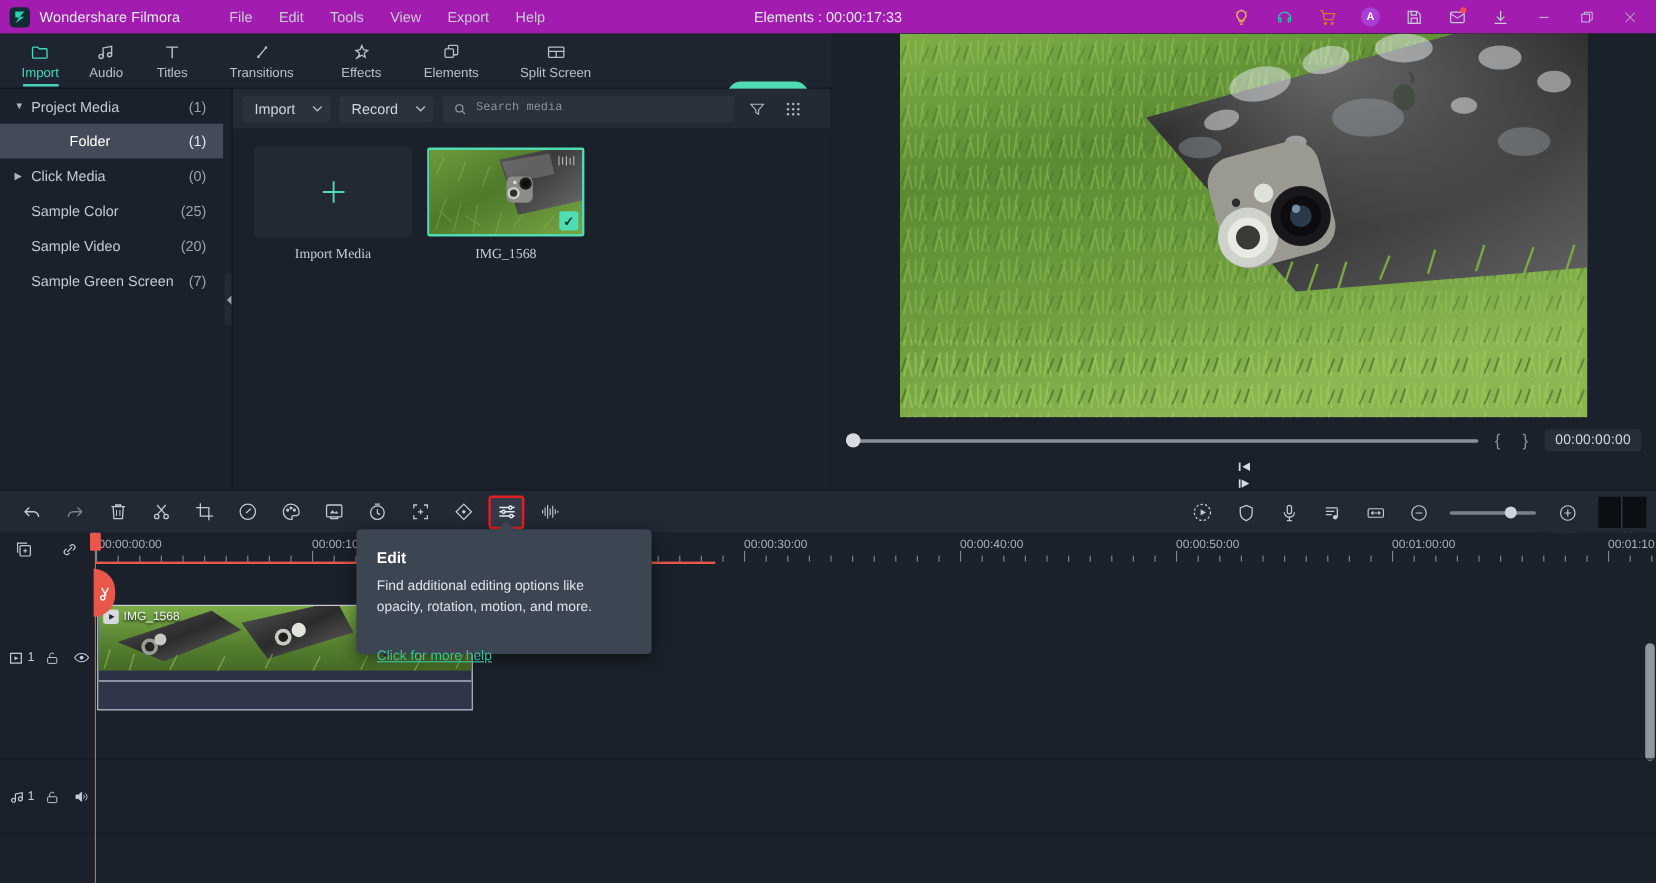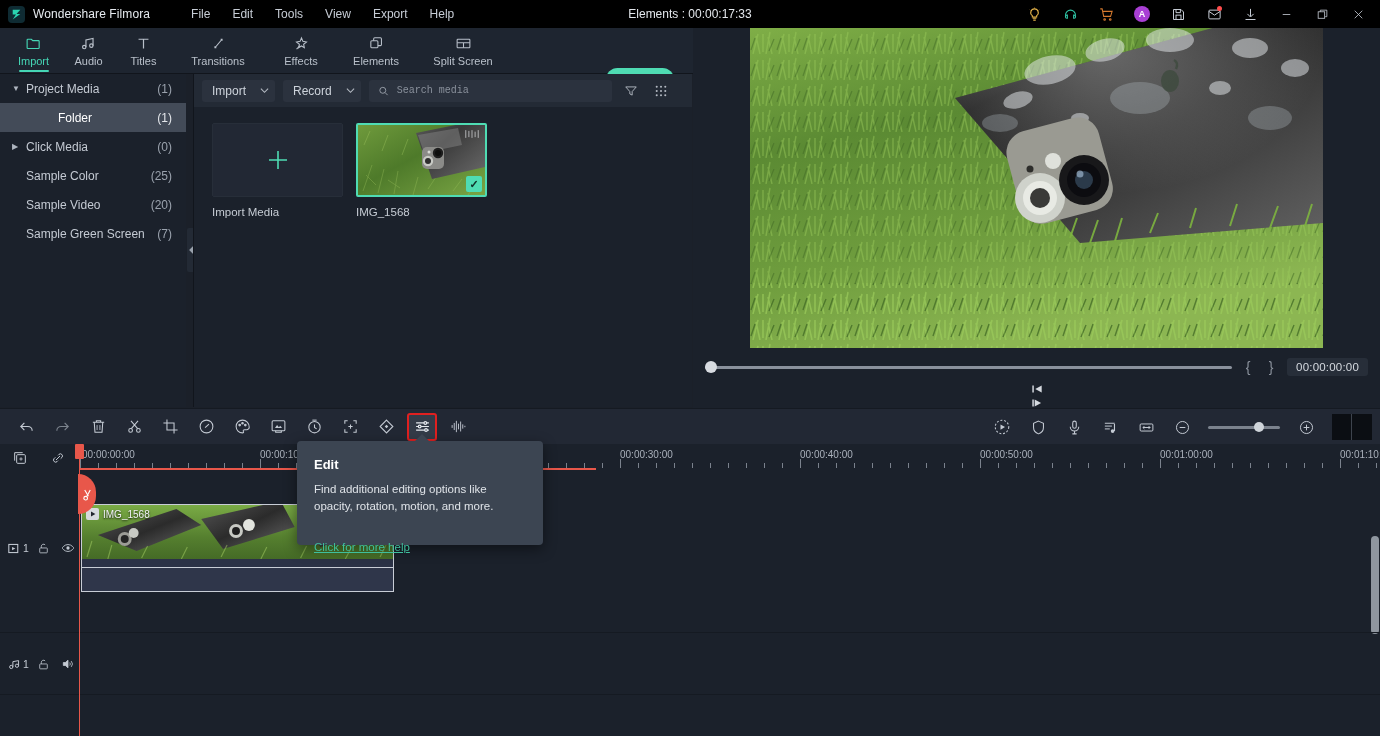--- a/index.html
+++ b/index.html
@@ -9,21 +9,21 @@
     font-family: "Liberation Sans", sans-serif;
     color: #d2d7de;
     overflow: hidden;
     -webkit-font-smoothing: antialiased;
   }
   .app { position: relative; width: 1380px; height: 736px; }
 
   
   .titlebar {
     position: absolute; top: 0; left: 0; width: 1380px; height: 28px;
-    background: #000000; display: flex; align-items: center;
+    background: #a21caf; display: flex; align-items: center;
   }
   .logo-wrap { display: flex; align-items: center; padding-left: 8px; gap: 8px; }
   .logo-mark {
     width: 17px; height: 17px; border-radius: 4px;
     background: #0f2b33; display: flex; align-items: center; justify-content: center;
   }
   .brand { font-size: 12px; color: #e6eaef; letter-spacing: .1px; }
   .menu { display: flex; align-items: center; gap: 0; margin-left: 30px; }
   .menu-item {
     font-size: 12px; color: #c7cdd6; padding: 4px 11px; cursor: default;
@@ -137,21 +137,21 @@
   .media-cell { width: 131px; }
   .import-tile {
     width: 131px; height: 74px; background: #222834; border-radius: 2px;
     display: flex; align-items: center; justify-content: center;
     border: 1px solid #272e39; cursor: pointer;
   }
   .thumb-tile {
     width: 131px; height: 74px; border: 2px solid #4fdcb3; border-radius: 2px;
     position: relative; overflow: hidden; cursor: pointer;
   }
-  .cell-label { font-size: 11.5px; color: #c6ccd4; margin-top: 9px; text-align: left; }
+  .cell-label { font-size: 11.5px; color: #c6ccd4; margin-top: 9px; text-align: center; font-family: Liberation Serif, serif; }
   .check-badge {
     position: absolute; right: 3px; bottom: 3px; width: 16px; height: 16px;
     background: #4fdcb3; border-radius: 2px;
     display: flex; align-items: center; justify-content: center;
     font-size: 11px; color: #10302a; font-weight: bold;
   }
   .thumb-icon-overlay {
     position: absolute; right: 6px; top: 4px; opacity: .85;
   }
 

